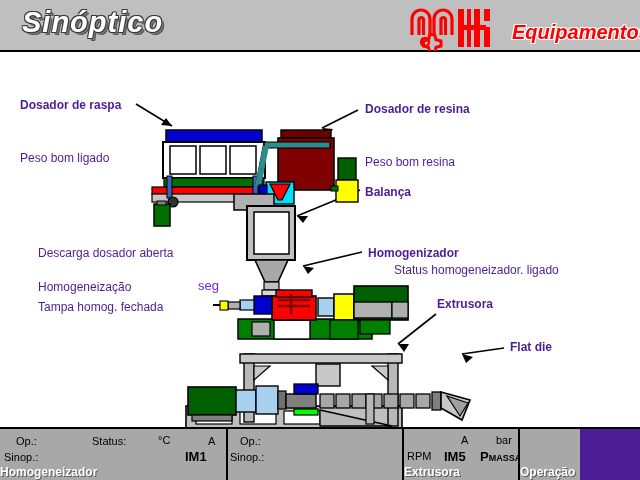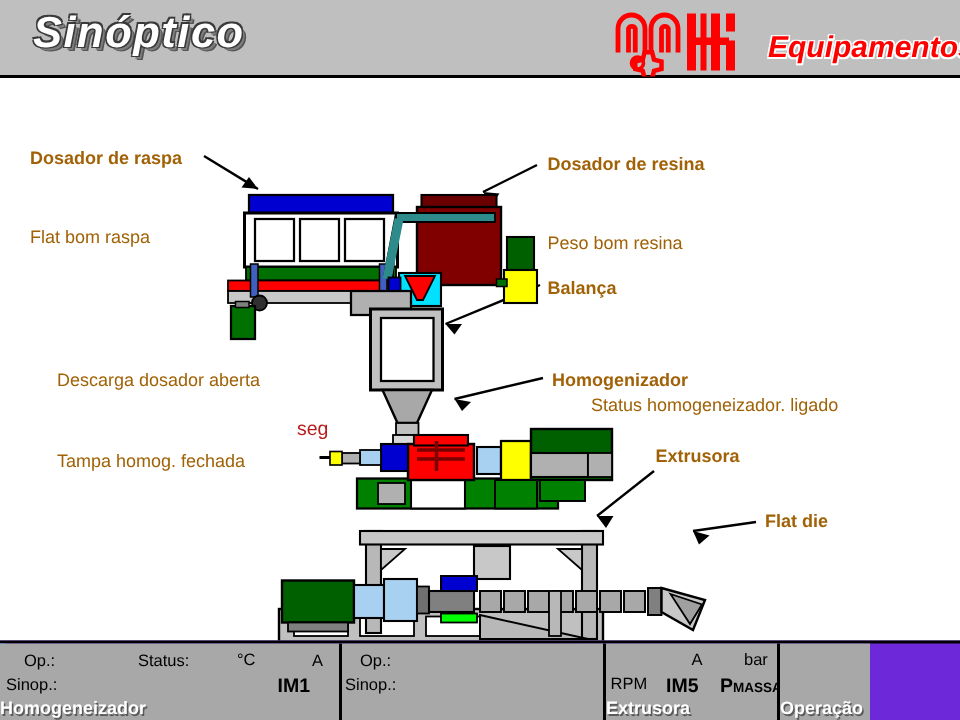--- a/index.html
+++ b/index.html
@@ -33,30 +33,30 @@
   .logo-word{
     position:absolute;left:108px;top:20px;
     font-size:20px;font-weight:bold;font-style:italic;
     color:#ff0000;letter-spacing:0px;
     text-shadow:-1px -1px 0 #fff,1px -1px 0 #fff,-1px 1px 0 #fff,1px 1px 0 #fff;
   }
 
   
   .canvas{position:absolute;left:0;top:54px;width:640px;height:373px;background:#fff;}
 
-  .lbl{position:absolute;font-size:12px;color:#a16207;white-space:nowrap;}
+  .lbl{position:absolute;font-size:12px;color:#4c1d95;white-space:nowrap;}
   .lbl.b{font-weight:bold;font-size:12px;}
-  .lbl.seg{color:#b91c1c;font-size:13px;text-align:right;}
+  .lbl.seg{color:#6d28d9;font-size:13px;text-align:right;}
 
   svg.diagram{position:absolute;left:0;top:0;}
 
   
   .statusbar{
     position:absolute;left:0;top:427px;width:640px;height:53px;
-    background:#6d28d9;
+    background:#4c1d95;
     border-top:2px solid #000;
     box-sizing:border-box;
     display:flex;
   }
   .rainbow{position:absolute;left:0;top:0;width:4px;height:51px;
     background:linear-gradient(180deg,#00a0ff 0 16%,#00c000 16% 33%,#ffd000 33% 50%,#ff4000 50% 66%,#00b0b0 66% 83%,#ffd000 83% 100%);}
   .panel{
     position:relative;height:51px;box-sizing:border-box;
     border-right:2px solid #000;background:#a8a8a8;
   }
@@ -246,22 +246,23 @@
 
         <rect x="192" y="374" width="14" height="4" fill="#303030"></rect>
         <rect x="246" y="374" width="16" height="4" fill="#303030"></rect>
         <rect x="292" y="374" width="14" height="4" fill="#303030"></rect>
         <rect x="350" y="374" width="24" height="4" fill="#303030"></rect>
         <rect x="386" y="374" width="14" height="4" fill="#303030"></rect>
       </g>
     </svg>
 
     <div class="lbl b" style="left:20px;top:44px">Dosador de raspa</div>
-    <div class="lbl" style="left:20px;top:97px">Flat bom raspa</div>
+    <div class="lbl" style="left:20px;top:97px">Peso bom ligado</div>
     <div class="lbl" style="left:38px;top:192px">Descarga dosador aberta</div>
+    <div class="lbl" style="left:38px;top:226px">Homogeneização</div>
     <div class="lbl" style="left:38px;top:246px">Tampa homog. fechada</div>
     <div class="lbl seg" style="left:198px;top:224px">seg</div>
     <div class="lbl b" style="left:365px;top:48px">Dosador de resina</div>
     <div class="lbl" style="left:365px;top:101px">Peso bom resina</div>
     <div class="lbl b" style="left:365px;top:131px">Balança</div>
     <div class="lbl b" style="left:368px;top:192px">Homogenizador</div>
     <div class="lbl" style="left:394px;top:209px">Status homogeneizador. ligado</div>
     <div class="lbl b" style="left:437px;top:243px">Extrusora</div>
     <div class="lbl b" style="left:510px;top:286px">Flat die</div>
   </div>

